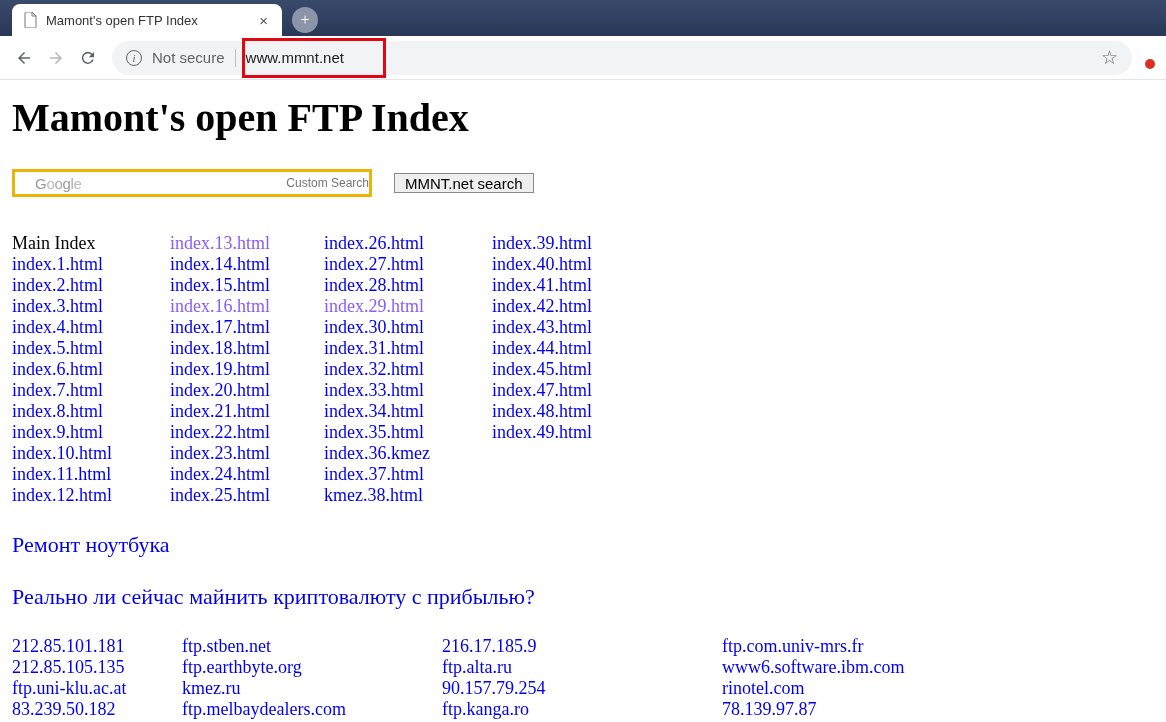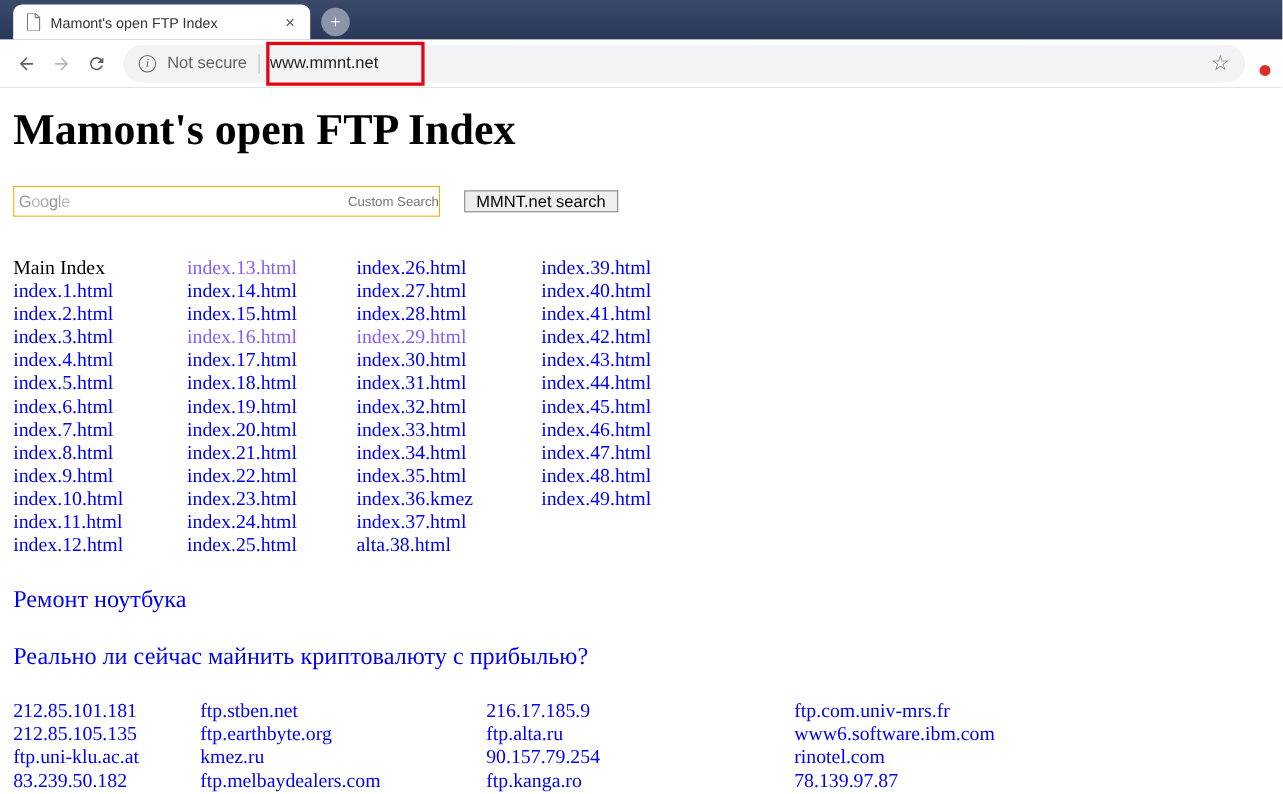--- a/index.html
+++ b/index.html
@@ -21,21 +21,21 @@
     .url-text { color: #202124; }
     .highlight-box { position: absolute; border: 3px solid #e30613; height: 40px; top: -3px; pointer-events: none; }
     .star-icon { margin-left: auto; color: #5f6368; font-size: 19px; cursor: pointer; }
     .right-icons { width: 20px; display: flex; align-items: center; justify-content: center; margin-left: 6px; }
     .ext-dot { width: 10px; height: 10px; border-radius: 50%; background: #d93025; position: relative; right: -2px; top: 6px; }
 
     .page { padding: 14px 12px; font-family: "Times New Roman", serif; }
     .page h1 { font-size: 40px; font-weight: bold; margin-bottom: 28px; }
 
     .search-row { display: flex; align-items: center; gap: 22px; margin-bottom: 36px; }
-    .search-box { width: 388px; height: 28px; border: 1px solid #eab308; display: flex; align-items: center; padding-left: 4px; font-family: Arial, sans-serif; }
+    .search-box { width: 360px; height: 28px; border: 3px solid #eab308; display: flex; align-items: center; padding-left: 20px; font-family: Arial, sans-serif; }
     .google-logo { font-family: Arial, sans-serif; font-size: 15px; letter-spacing: -0.3px; margin-right: 4px; }
     .google-logo span:nth-child(1){color:#999;} .google-logo span:nth-child(2){color:#bbb;} .google-logo span:nth-child(3){color:#aaa;} .google-logo span:nth-child(4){color:#999;} .google-logo span:nth-child(5){color:#aaa;} .google-logo span:nth-child(6){color:#bbb;}
     .search-input { border: none; outline: none; font-size: 12px; font-family: Arial, sans-serif; color: #888; flex: 1; background: transparent; text-align: right; }
     .search-btn { height: 20px; padding: 0 10px; background: #efefef; border: 1px solid #888; font-family: Arial, sans-serif; font-size: 15px; cursor: pointer; }
 
     .index-grid { display: grid; grid-template-columns: 158px 154px 168px 168px; font-size: 18px; line-height: 21px; margin-bottom: 26px; }
     .index-cell { white-space: nowrap; }
     .link { color: #0000ee; cursor: pointer; }
     .link.visited { color: #8b5cf6; }
     .plain { color: #000; }
@@ -139,31 +139,30 @@
         <div class="link">index.28.html</div>
         <div class="link visited">index.29.html</div>
         <div class="link">index.30.html</div>
         <div class="link">index.31.html</div>
         <div class="link">index.32.html</div>
         <div class="link">index.33.html</div>
         <div class="link">index.34.html</div>
         <div class="link">index.35.html</div>
         <div class="link">index.36.kmez</div>
         <div class="link">index.37.html</div>
-        <div class="link">alta.38.html</div>
+        <div class="link">kmez.38.html</div>
       </div>
       <div class="index-cell">
         <div class="link">index.39.html</div>
         <div class="link">index.40.html</div>
         <div class="link">index.41.html</div>
         <div class="link">index.42.html</div>
         <div class="link">index.43.html</div>
         <div class="link">index.44.html</div>
         <div class="link">index.45.html</div>
-        <div class="link">index.46.html</div>
         <div class="link">index.47.html</div>
         <div class="link">index.48.html</div>
         <div class="link">index.49.html</div>
       </div>
     </div>
 
   <div><a class="text-link">Ремонт ноутбука</a></div>
   <div><a class="text-link">Реально ли сейчас майнить криптовалюту с прибылью?</a></div>
 
   <div class="ftp-grid" id="ftp-grid">

